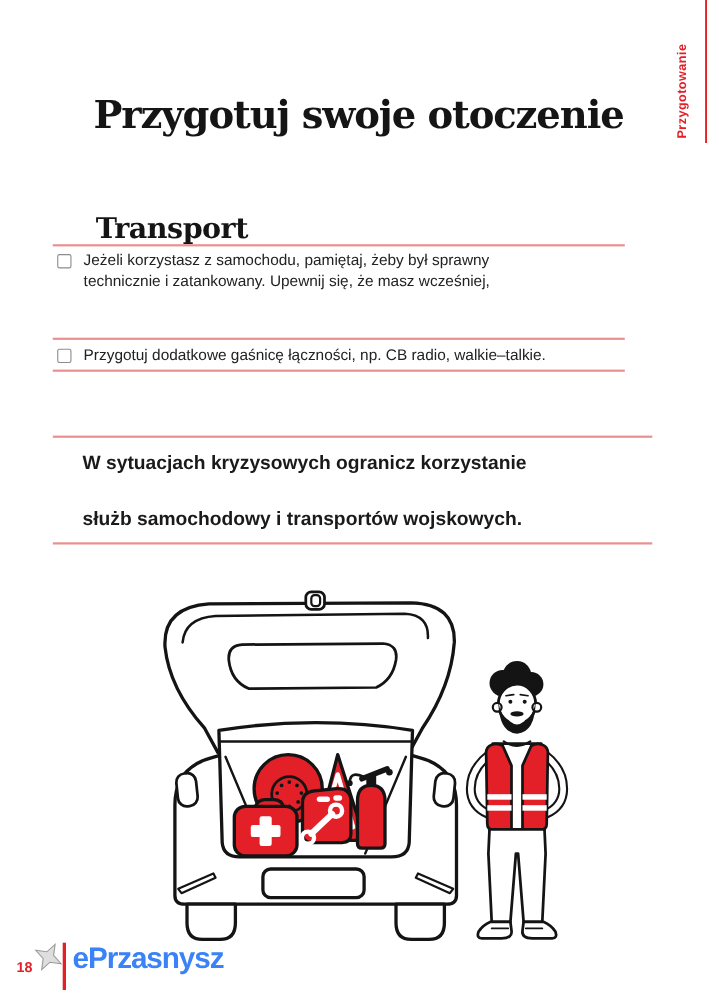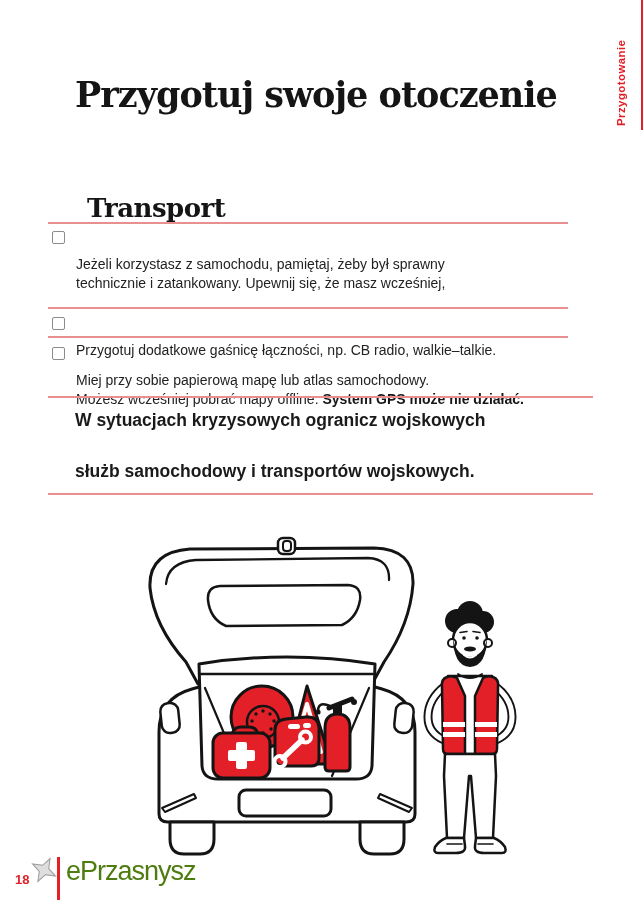--- a/index.html
+++ b/index.html
@@ -11,52 +11,52 @@
   
   .side-line{position:absolute;right:0;top:0;width:2px;height:130px;background:#e32028;}
   .side-label{
     position:absolute;right:16px;top:33px;height:100px;
     writing-mode:vertical-rl;transform:rotate(180deg);
     font-size:11.5px;font-weight:bold;color:#e32028;letter-spacing:.4px;
     text-align:center;
   }
   
   .title{
-    position:absolute;left:75px;top:74px;margin:0;
+    position:absolute;left:75px;top:74px;margin:10px;
     font-family:"DejaVu Serif","Liberation Serif",serif;
     font-size:35px;font-weight:bold;color:#151515;letter-spacing:-1px;white-space:nowrap;
   }
   .section-heading{
     position:absolute;left:75px;top:181px;margin:12px;
     font-family:"DejaVu Serif","Liberation Serif",serif;
     font-size:26px;font-weight:bold;color:#151515;letter-spacing:-.5px;
   }
   
   .sep{position:absolute;left:48px;height:1.5px;background:#ea8f8f;}
   .sep.narrow{width:520px;}
   .sep.wide{width:545px;}
   
   .row{position:absolute;left:48px;display:flex;align-items:flex-start;}
   .checkbox{
     flex:0 0 auto;width:11px;height:11px;border:1.4px solid #8c8c8c;border-radius:2px;
     margin:4px 0 0 4px;background:#fff;
   }
-  .row-text{margin-left:11px;font-size:14px;line-height:19px;color:#222;margin-top:28px;}
+  .row-text{margin-left:11px;font-size:14px;line-height:19px;color:#222;}
   .row-text strong{font-weight:bold;color:#161616;}
   
   .callout{
     position:absolute;left:75px;top:408px;width:480px;
     font-size:17.5px;line-height:25.5px;font-weight:bold;color:#1a1a1a;
   }
   
   .page-num{position:absolute;left:15px;top:872px;font-size:13px;font-weight:bold;color:#e32028;}
   .brand-line{position:absolute;left:57px;top:857px;width:2.5px;height:43px;background:#e32028;}
   .brand-text{
-    position:absolute;left:66px;top:856px;font-size:27px;font-weight:normal;
-    color:#4d7c0f;letter-spacing:-1px;
+    position:absolute;left:66px;top:856px;font-size:27px;font-weight:bold;
+    color:#3b82f6;letter-spacing:-1px;
   }
   .brand-star{position:absolute;left:30px;top:856px;}
   .illustration{position:absolute;left:142px;top:536px;}
 </style>
 </head>
 <body>
 
 <div class="page">
 
   <div class="side-line"></div>
@@ -80,33 +80,25 @@
 
   <div class="row" style="top:313px">
     <div class="checkbox"></div>
     <div class="row-text" style="width:500px">
       <span>Przygotuj dodatkowe gaśnicę łączności, np. CB radio, walkie–talkie.</span>
     </div>
   </div>
 
   <div class="sep narrow" style="top:336px"></div>
 
-  <div class="row" style="top:343px">
-    <div class="checkbox"></div>
-    <div class="row-text" style="width:510px">
-      <span>Miej przy sobie papierową mapę lub atlas samochodowy.</span><br>
-      <span>Możesz wcześniej pobrać mapy offline.</span>
-      <strong>System GPS może nie działać.</strong>
-    </div>
-  </div>
 
   <div class="sep wide" style="top:396px"></div>
 
   <div class="callout">
-    <span>W sytuacjach kryzysowych ogranicz wojskowych</span><br>
+    <span>W sytuacjach kryzysowych ogranicz korzystanie</span><br>
     <br>
     <span>służb samochodowy i transportów wojskowych.</span>
   </div>
 
   <div class="sep wide" style="top:493px"></div>
 
   <svg class="illustration" width="400" height="345" viewBox="0 0 400 345" fill="none" stroke-linecap="round" stroke-linejoin="round">
 
     <path d="M8,52 Q6,16 48,13 L232,12 Q272,13 271,48 Q268,88 242,126 L230,148 L56,148 L44,126 Q12,90 8,52 Z" fill="#fff" stroke="#141414" stroke-width="3"></path>
     <path d="M24,48 Q26,26 54,24 L226,22 Q248,23 247,44" stroke="#141414" stroke-width="2.3"></path>

